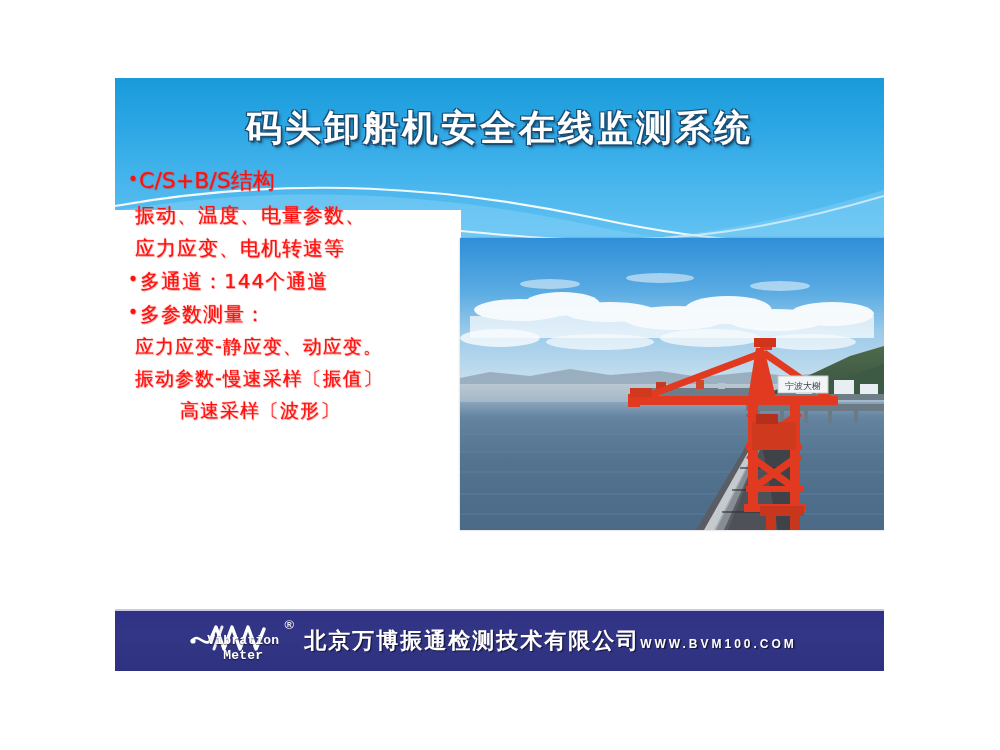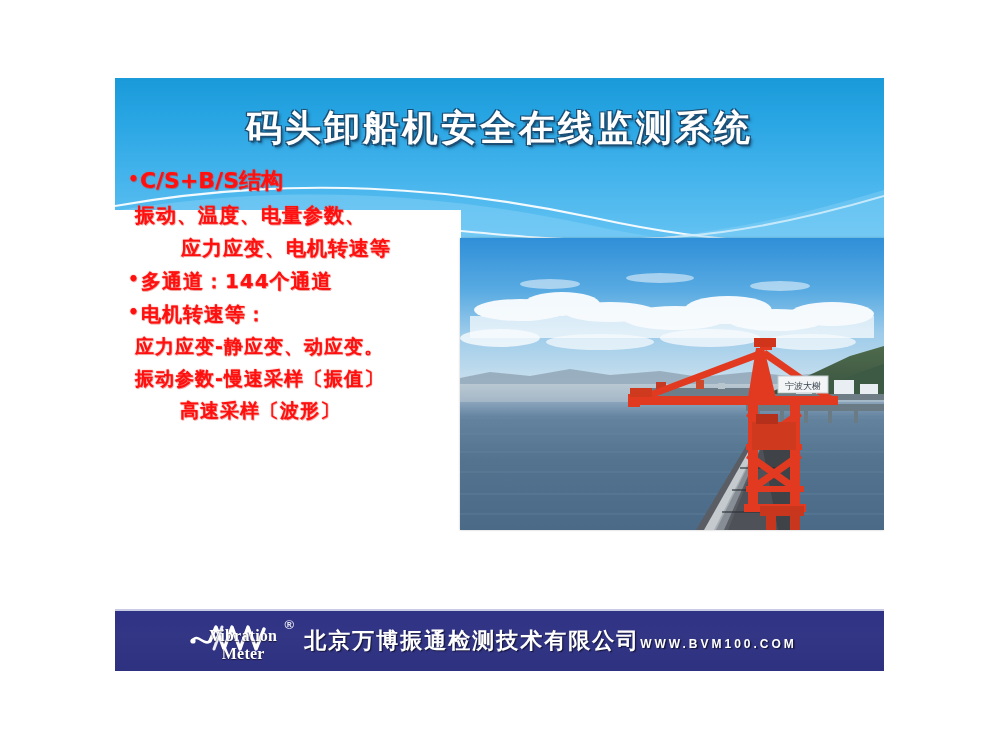--- a/index.html
+++ b/index.html
@@ -35,21 +35,21 @@
     text-shadow:
       1.6px 1.6px 0 #1b4f75, -1.2px 1.2px 0 #1b4f75,
       1.2px -1.2px 0 #1b4f75, -1.2px -1.2px 0 #1b4f75,
       2.5px 2.5px 3px rgba(10,50,80,.55);
     white-space:nowrap;
   }
 
   
   .bullets{
     position:absolute;left:13px;top:92px;width:345px;
-    color:#ff1010;font-weight:bold;
+    color:#ff1010;font-weight:normal;
     font-family:"DejaVu Sans","Liberation Sans",sans-serif;
     text-shadow:0 0 1.3px rgba(255,60,40,.85), .7px .7px 0 rgba(200,0,0,.30);
   }
   .bl{white-space:nowrap;line-height:1;margin-bottom:13px;}
   .b-lat{font-size:22px;letter-spacing:0px;}
   .b-cjk{font-size:20px;letter-spacing:1px;}
   .b-cjk-sm{font-size:19px;letter-spacing:1px;}
   .indent-lg{padding-left:52px;}
   .dot{font-size:17px;position:relative;top:-3px;padding-right:1px;}
 
@@ -70,23 +70,23 @@
   }
   .foot-inner{display:flex;align-items:center;gap:12px;margin-left:-14px;}
   .logo-wrap{position:relative;width:104px;height:44px;}
   .logo-wrap svg{display:block;}
   .logo-reg{
     position:absolute;right:-2px;top:-1px;color:#e6e6ef;font-size:13px;font-weight:bold;
     line-height:1;
   }
   .logo-cap{
     position:absolute;left:6px;bottom:0px;width:98px;text-align:center;
-    font-size:16px;font-weight:bold;color:#ffffff;letter-spacing:.2px;
+    font-size:13px;font-weight:bold;color:#ffffff;letter-spacing:.2px;
     text-shadow:0 1px 1px rgba(0,0,0,.6);
-    font-family:Liberation Serif, serif;
+    font-family:Liberation Mono, monospace;
   }
   .foot-text{display:flex;flex-direction:row;align-items:center;line-height:1;}
   .foot-cn{
     font-size:22px;font-weight:bold;color:#ffffff;letter-spacing:2px;
     font-family:"DejaVu Sans","Liberation Sans",sans-serif;
     text-shadow:1.4px 1.4px 1px rgba(0,0,0,.55);
   }
   .foot-url{
     margin-top:5px;font-size:12px;font-weight:bold;color:#ffffff;letter-spacing:3px;
     font-family:"Liberation Sans",sans-serif;
@@ -114,28 +114,28 @@
 
     <div class="title">码头卸船机安全在线监测系统</div>
 
     <div class="bullets">
       <div class="bl b-lat">
         <span class="dot">•</span><span>C/S+B/S结构</span>
       </div>
       <div class="bl b-cjk" style="padding-left:7px;">
         <span>振动、温度、电量参数、</span>
       </div>
-      <div class="bl b-cjk" style="padding-left:7px;margin-left:46px;">
+      <div class="bl b-cjk" style="padding-left:7px;">
         <span>应力应变、电机转速等</span>
       </div>
       <div class="bl b-cjk">
         <span class="dot">•</span><span>多通道：144个通道</span>
       </div>
       <div class="bl b-cjk">
-        <span class="dot">•</span><span>电机转速等：</span>
+        <span class="dot">•</span><span>多参数测量：</span>
       </div>
       <div class="bl b-cjk-sm" style="padding-left:7px;">
         <span>应力应变-静应变、动应变。</span>
       </div>
       <div class="bl b-cjk-sm" style="padding-left:7px;">
         <span>振动参数-慢速采样〔振值〕</span>
       </div>
       <div class="bl b-cjk-sm indent-lg">
         <span>高速采样〔波形〕</span>
       </div>

